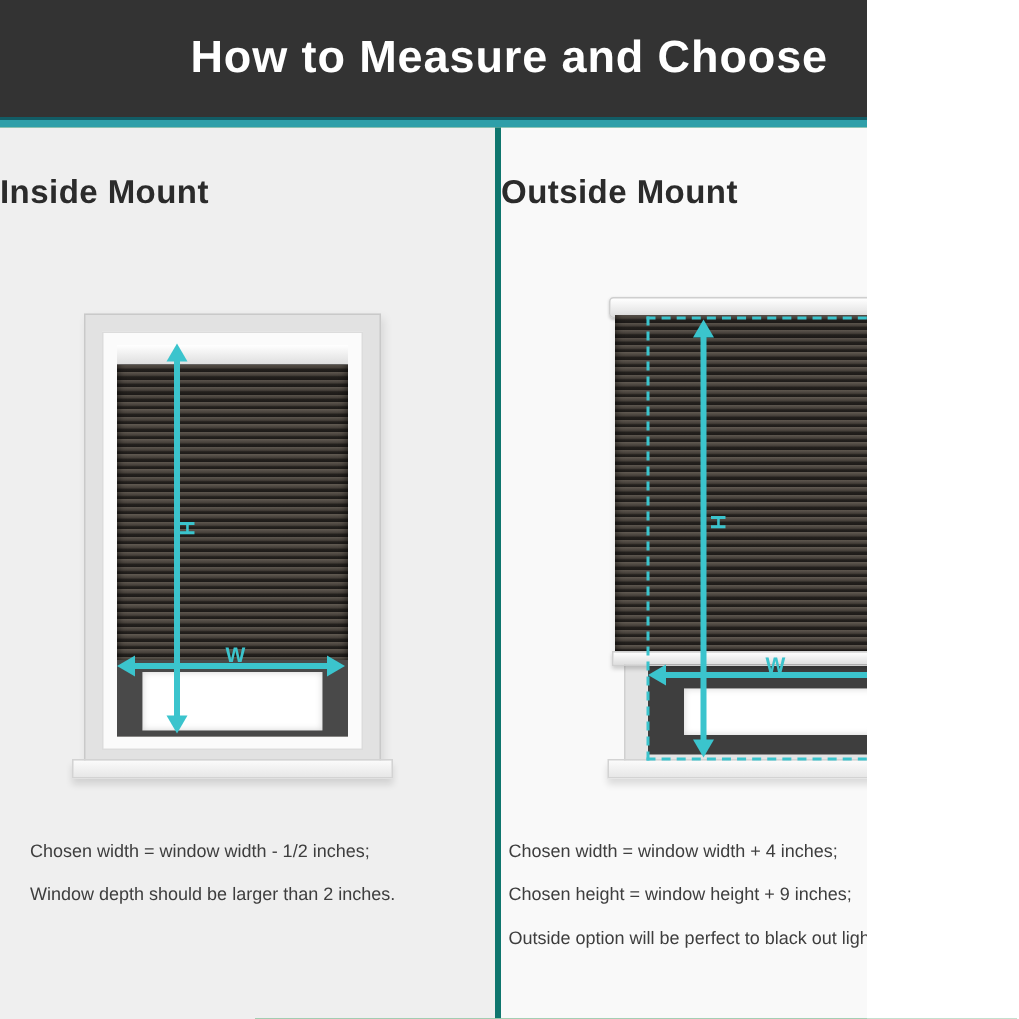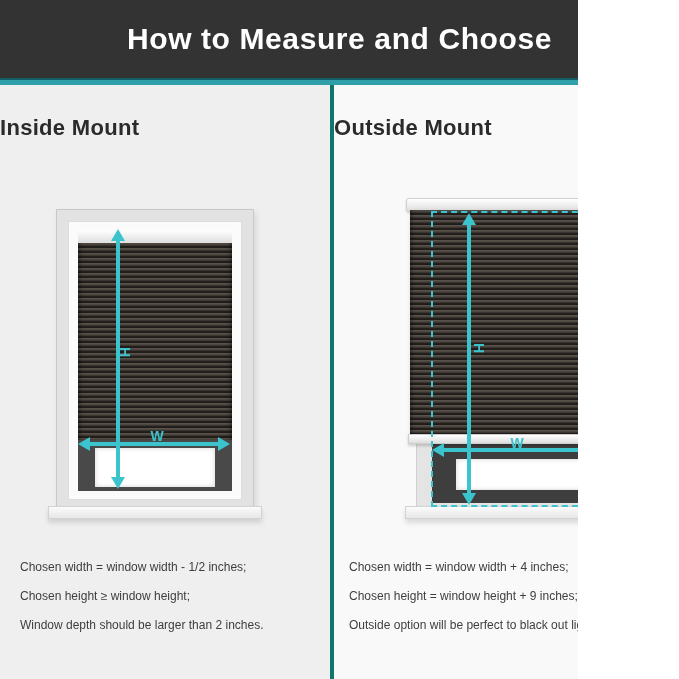--- a/index.html
+++ b/index.html
@@ -65,21 +65,21 @@
   .ah-down{border-left:7px solid transparent;border-right:7px solid transparent;border-top:12px solid #3bc4cd;}
   .ah-left{border-top:7px solid transparent;border-bottom:7px solid transparent;border-right:12px solid #3bc4cd;}
   .ah-right{border-top:7px solid transparent;border-bottom:7px solid transparent;border-left:12px solid #3bc4cd;}
   .m-label{position:absolute;width:22px;height:22px;display:flex;align-items:center;justify-content:center;
            color:#3bc4cd;font-size:14px;font-weight:bold;}
   .rot90{transform:rotate(90deg);}
 
   
   .notes{position:absolute;top:468px;right:6px;}
   .panel-left .notes{left:20px;}
-  .panel-right .notes{left:15px;}
+  .panel-right .notes{left:5px;}
   .note{font-size:12px;line-height:29px;color:#3e3e3e;white-space:nowrap;}
 </style>
 </head>
 <body>
 
 <div class="canvas">
 
   <header class="header">
     <h1>How to Measure and Choose</h1>
   </header>
@@ -107,21 +107,20 @@
       <div class="ah ah-down" style="left:111px;top:392px;"></div>
       <div class="m-label rot90" style="left:114px;top:256px;">H</div>
 
       <div class="ah ah-left" style="left:78px;top:352px;"></div>
       <div class="m-line-h" style="left:88px;top:357px;width:132px;"></div>
       <div class="ah ah-right" style="left:218px;top:352px;"></div>
       <div class="m-label" style="left:146px;top:340px;">W</div>
 
       <div class="notes">
         <div class="note">Chosen width = window width - 1/2 inches;</div>
-        <div class="note">Chosen height ≥ window height;</div>
         <div class="note">Window depth should be larger than 2 inches.</div>
       </div>
     </section>
 
     <section class="panel panel-right">
       <h2 class="panel-heading">Outside Mount</h2>
 
       <div class="rw-lower">
         <div class="rw-recess">
           <div class="rw-pane"></div>

